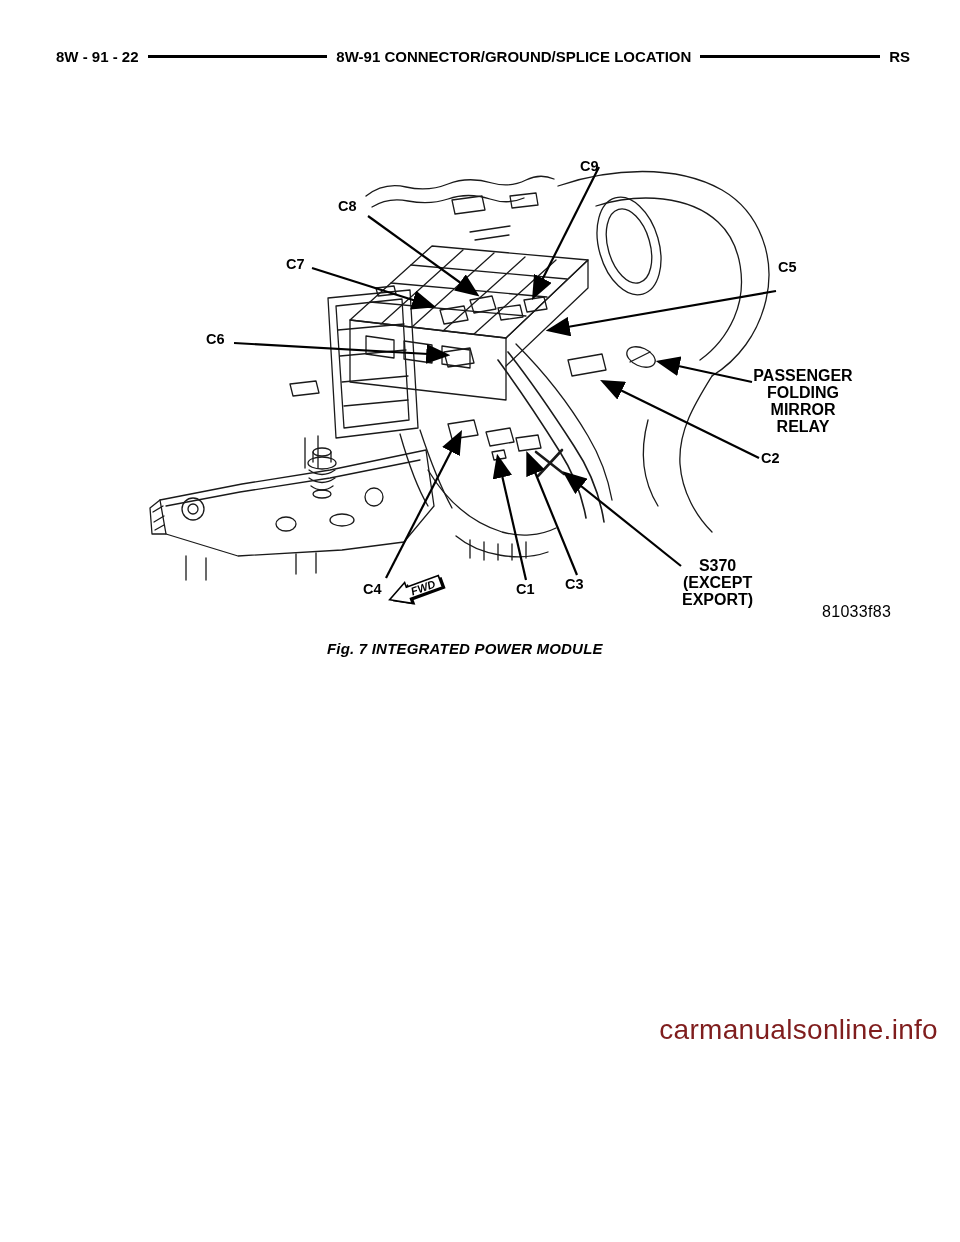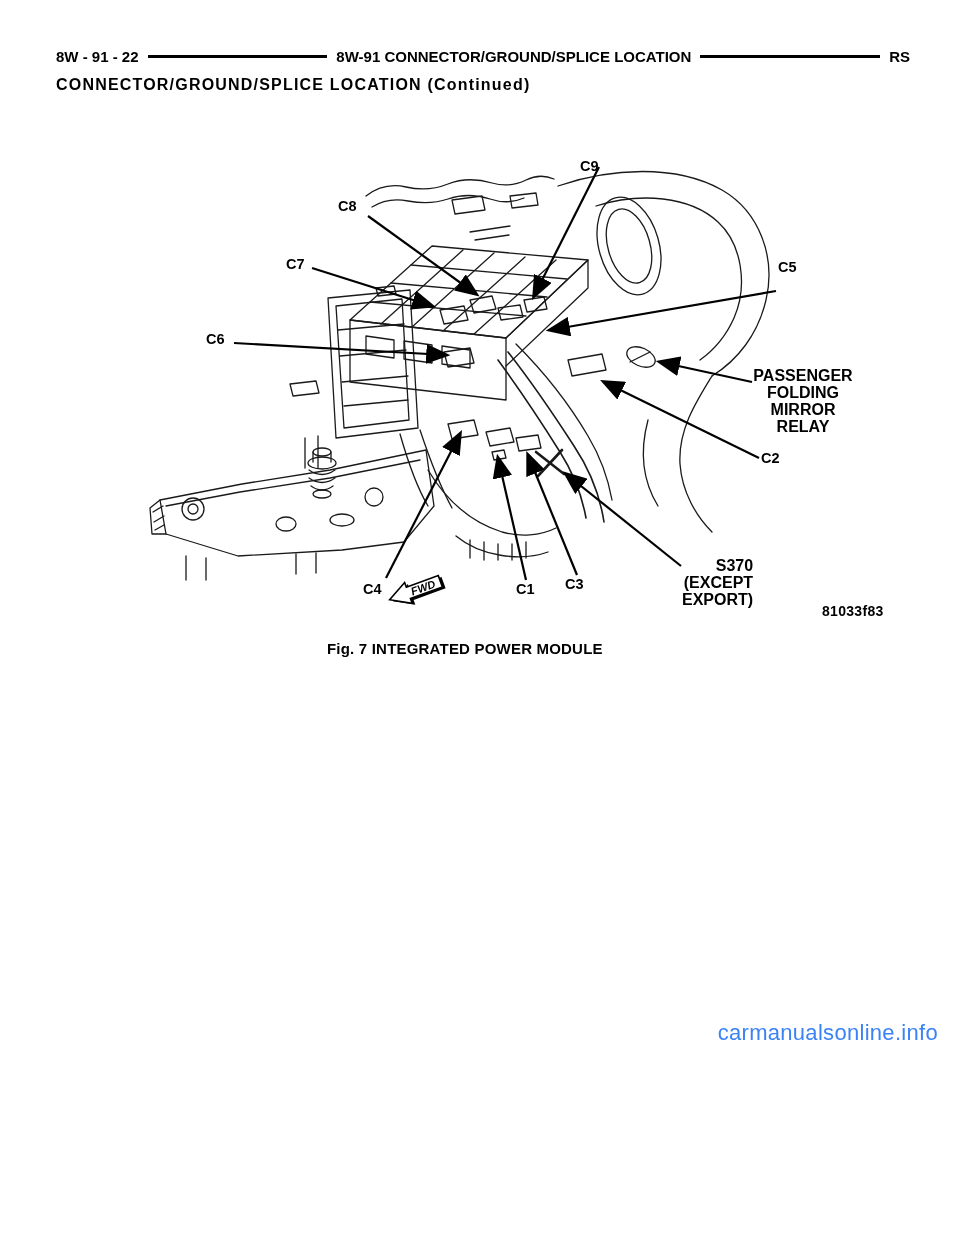--- a/index.html
+++ b/index.html
@@ -24,47 +24,46 @@
   }
   .art { position:absolute; top:0; left:0; }
   .callout {
     position:absolute; font-weight:bold; font-size:14.5px; line-height:15px;
   }
   .label-block {
     position:absolute; font-weight:bold; font-size:16px; line-height:17px;
     white-space:pre-line;
   }
   .relay { left:750px; top:367px; width:106px; text-align:center; }
-  .s370  { left:682px; top:557px; text-align:right; }
+  .s370  { left:682px; top:557px; text-align:center; }
   .fig-code {
     position:absolute; left:822px; top:603px;
-    font-weight:bold; font-size:14px; letter-spacing:0.3px;
+    font-weight:normal; font-size:16px; letter-spacing:0.3px;
   }
   .caption {
     position:absolute; left:327px; top:640px;
-    font-weight:bold; font-size:15px; letter-spacing:0.2px;
+    font-weight:bold; font-style:italic; font-size:15px; letter-spacing:0.2px;
   }
   .watermark {
     position:absolute; right:22px; bottom:10px;
-    font-size:22px; color:#3b82f6; letter-spacing:0.3px;
+    font-size:28px; color:#7f1d1d; letter-spacing:0.3px;
   }
 </style>
 </head>
 <body>
 
 <div class="page">
 
   <div class="header">
     <span>8W - 91 - 22</span>
     <span class="rule"></span>
     <span>8W-91 CONNECTOR/GROUND/SPLICE LOCATION</span>
     <span class="rule"></span>
     <span>RS</span>
   </div>
-  <div class="subheader">CONNECTOR/GROUND/SPLICE LOCATION (Continued)</div>
 
   <svg class="art" viewBox="0 0 960 700" width="960" height="700">
     <defs>
       <marker id="ah" markerWidth="11" markerHeight="9" refX="9" refY="4.5" orient="auto">
         <path d="M0,0 L11,4.5 L0,9 z" fill="#000"></path>
       </marker>
     </defs>
 
     <g fill="none" stroke="#1a1a1a" stroke-width="1.3" stroke-linecap="round" stroke-linejoin="round">
 

